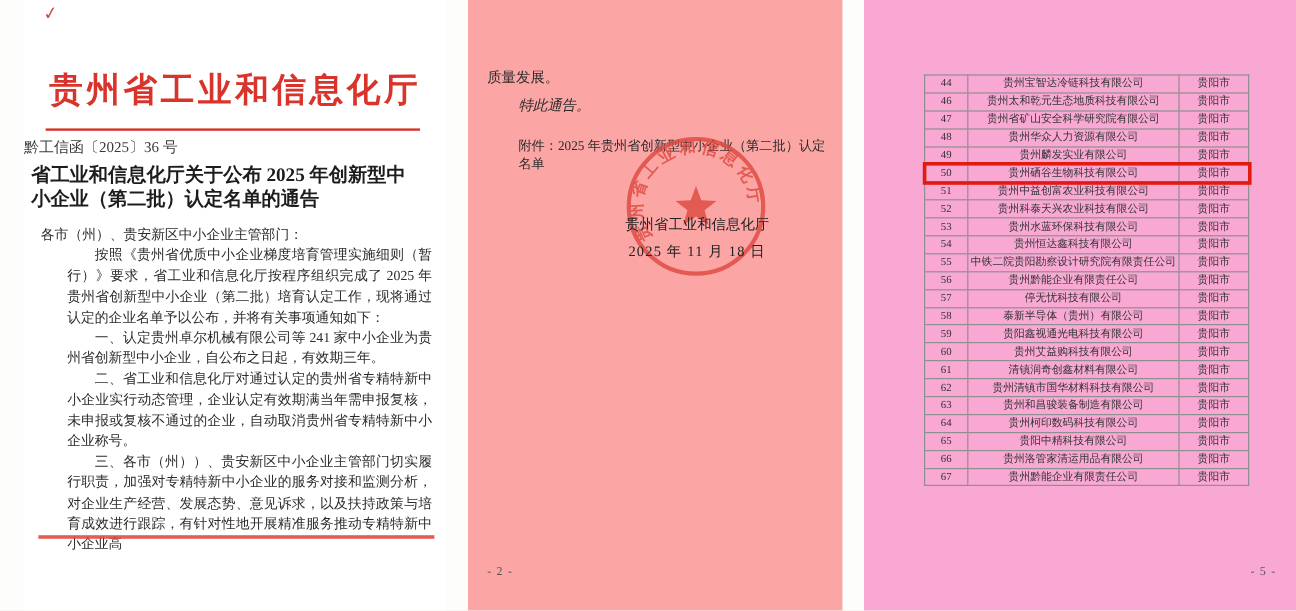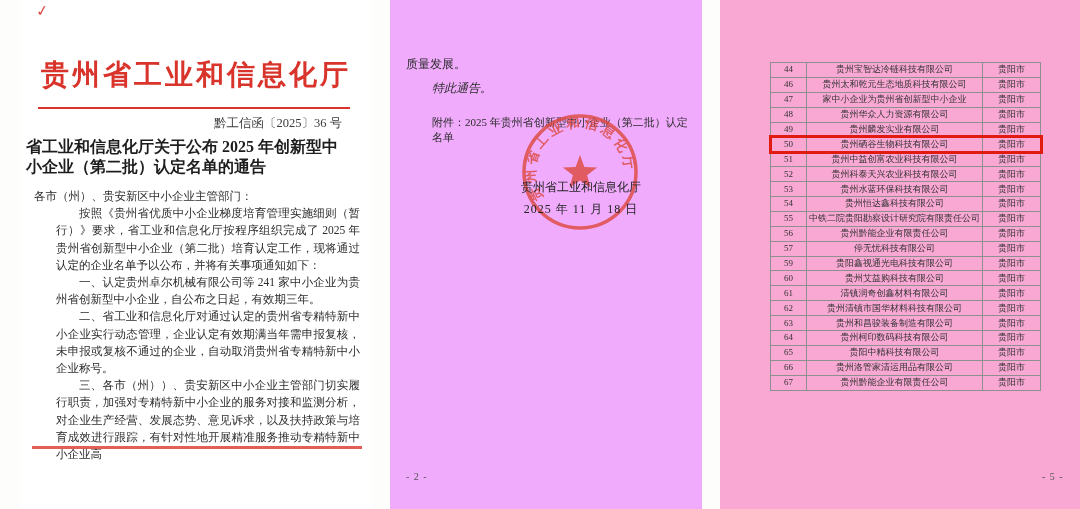--- a/index.html
+++ b/index.html
@@ -9,29 +9,29 @@
     font-family:"Liberation Serif","DejaVu Serif",serif;
     color:#2b2b2b;
   }
   .page{position:absolute;top:0;height:509px;}
   
   .page1{left:20px;width:352px;background:#fff;}
   .stray-mark{position:absolute;top:2px;left:16px;color:#d8473e;font-size:15px;transform:rotate(-8deg);}
   .agency{position:absolute;top:56px;left:0;width:100%;text-align:center;
     font-size:28px;font-weight:bold;color:#d9342b;letter-spacing:3px;margin:0;white-space:nowrap;}
   .red-rule{position:absolute;top:107px;left:18px;width:312px;height:2px;background:#d9342b;}
-  .doc-no{position:absolute;top:115px;left:0;width:322px;text-align:right;font-size:12.5px;color:#3a3a3a;}
+  .doc-no{position:absolute;top:115px;left:0;width:322px;font-size:12.5px;color:#3a3a3a;}
   .notice-title{position:absolute;top:137px;left:6px;width:336px;text-align:left;
     font-size:16px;font-weight:bold;line-height:20px;margin:0;color:#1d1d1d;}
   .body-text{position:absolute;top:188px;left:14px;width:326px;font-size:11.5px;line-height:17.2px;text-align:justify;}
   .body-text p{margin:0;}
   .body-text p.indent{text-indent:2em;margin-left:22px;}
   .bottom-redline{position:absolute;top:446px;left:12px;width:330px;height:2.5px;background:#e04237;opacity:.85;}
   
-  .page2{left:390px;width:312px;background:#f0abfc;font-size:12px;}
+  .page2{left:390px;width:312px;background:#fca5a5;font-size:12px;}
   .p2-line1{position:absolute;top:56px;left:16px;margin:0;}
   .p2-line2{position:absolute;top:80px;left:42px;margin:0;font-style:italic;}
   .p2-attachment{position:absolute;top:115px;left:42px;width:266px;margin:0;font-size:11px;line-height:15px;}
   .seal{position:absolute;top:110px;left:128px;width:124px;height:124px;opacity:.82;}
   .signer{position:absolute;top:179px;left:126px;width:130px;text-align:center;font-size:12px;color:#222;}
   .sign-date{position:absolute;top:201px;left:126px;width:130px;text-align:center;font-size:12px;color:#222;letter-spacing:1px;}
   .pageno{position:absolute;font-size:10px;color:#555;letter-spacing:1px;}
   .p2-no{top:471px;left:16px;}
   
   .page3{left:720px;width:360px;background:#f9a8d4;}
@@ -103,21 +103,21 @@
             <td>贵州宝智达冷链科技有限公司</td>
             <td>贵阳市</td>
           </tr>
           <tr>
             <td>46</td>
             <td>贵州太和乾元生态地质科技有限公司</td>
             <td>贵阳市</td>
           </tr>
           <tr>
             <td>47</td>
-            <td>家中小企业为贵州省创新型中小企业</td>
+            <td>贵州省矿山安全科学研究院有限公司</td>
             <td>贵阳市</td>
           </tr>
           <tr>
             <td>48</td>
             <td>贵州华众人力资源有限公司</td>
             <td>贵阳市</td>
           </tr>
           <tr>
             <td>49</td>
             <td>贵州麟发实业有限公司</td>
@@ -154,20 +154,25 @@
             <td>贵阳市</td>
           </tr>
           <tr>
             <td>56</td>
             <td>贵州黔能企业有限责任公司</td>
             <td>贵阳市</td>
           </tr>
           <tr>
             <td>57</td>
             <td>停无忧科技有限公司</td>
+            <td>贵阳市</td>
+          </tr>
+          <tr>
+            <td>58</td>
+            <td>泰新半导体（贵州）有限公司</td>
             <td>贵阳市</td>
           </tr>
           <tr>
             <td>59</td>
             <td>贵阳鑫视通光电科技有限公司</td>
             <td>贵阳市</td>
           </tr>
           <tr>
             <td>60</td>
             <td>贵州艾益购科技有限公司</td>

